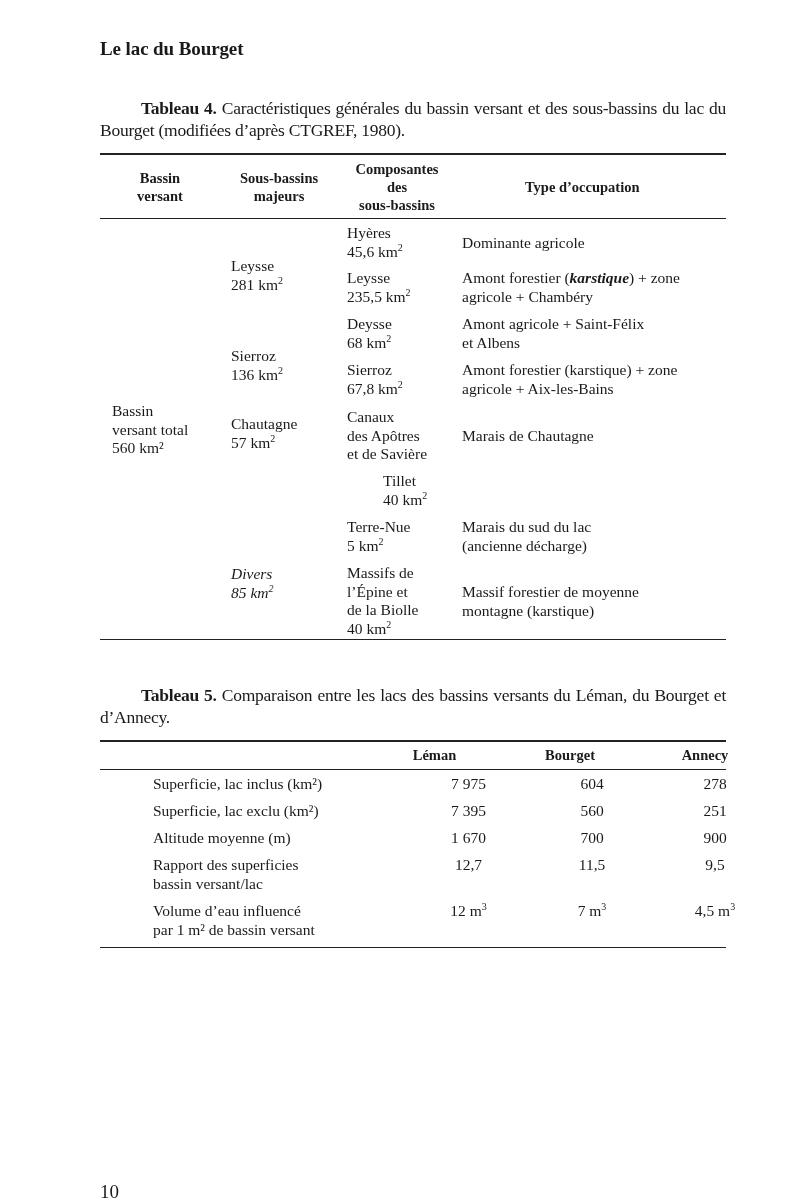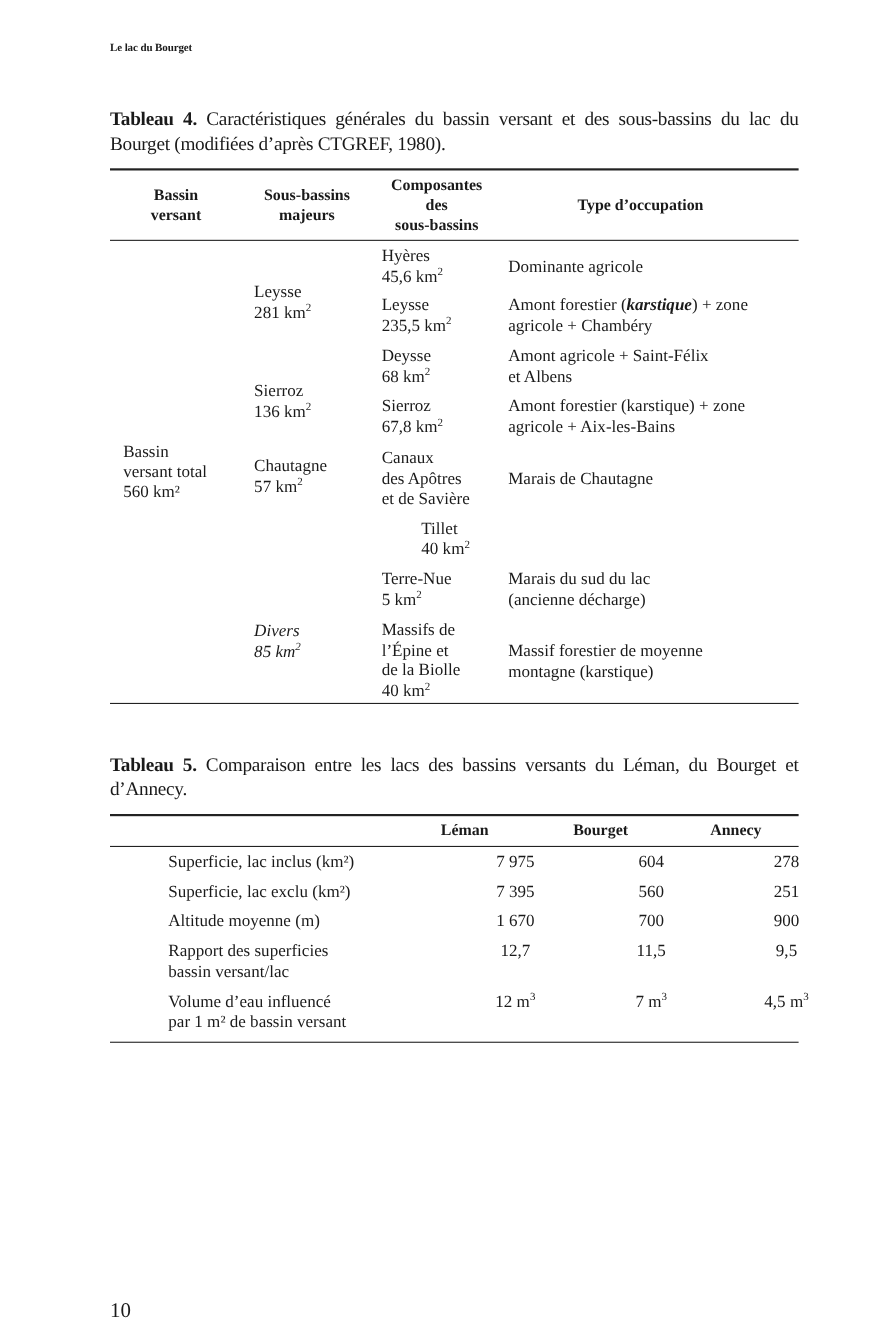--- a/index.html
+++ b/index.html
@@ -3,32 +3,32 @@
 <meta charset="utf-8">
 <style>
   html, body { margin: 0; padding: 0; background: #ffffff; }
   body {
     width: 800px; height: 1200px; position: relative; overflow: hidden;
     font-family: "Liberation Serif", "DejaVu Serif", serif;
     color: #1a1a1a;
   }
   .running-head {
     position: absolute; left: 100px; top: 38px;
-    font-size: 10px; font-weight: bold; letter-spacing: -0.1px;
+    font-size: 19px; font-weight: bold; letter-spacing: -0.1px;
   }
   .page-number {
     position: absolute; left: 100px; top: 1153px;
     font-size: 19px; font-weight: normal; margin-top: 28px;
   }
   .caption {
     position: absolute; left: 100px; width: 626px;
     font-size: 17.5px; line-height: 22px; text-align: justify;
     letter-spacing: -0.25px;
   }
-  .caption b { font-weight: bold; }
+  .caption b { font-weight: bold; margin-left: 41px; }
   #cap4 { top: 97px; }
   #cap5 { top: 684px; }
 
   
   .t4 {
     position: absolute; left: 100px; top: 153px; width: 626px;
     border-top: 2px solid #222; border-bottom: 1.5px solid #222;
   }
   .t4-head {
     display: grid; grid-template-columns: 120px 118px 118px 270px;
@@ -51,21 +51,21 @@
     border-top: 2px solid #222; border-bottom: 1.5px solid #222;
   }
   .t5-row {
     display: grid; grid-template-columns: 265px 115px 132px 114px;
     font-size: 15.5px; line-height: 19px;
   }
   .t5-row > div.num { text-align: center; }
   .t5-row > div.lbl { padding-left: 7px; }
   .t5-head {
     height: 27px; border-bottom: 1.5px solid #222;
-    font-weight: bold; font-size: 14.5px; align-items: center;
+    font-weight: bold; font-size: 14.5px; align-items: center; gap: 12px;
   }
   .t5-head > div { line-height: 27px; }
   .t5-body { padding-top: 4px; padding-bottom: 8px; }
   .t5-body .t5-row { margin-bottom: 8px; margin-left: 46px; }
   .t5-body .t5-row:last-child { margin-bottom: 0; }
 </style>
 </head>
 <body>
 
 <div class="running-head">Le lac du Bourget</div>

